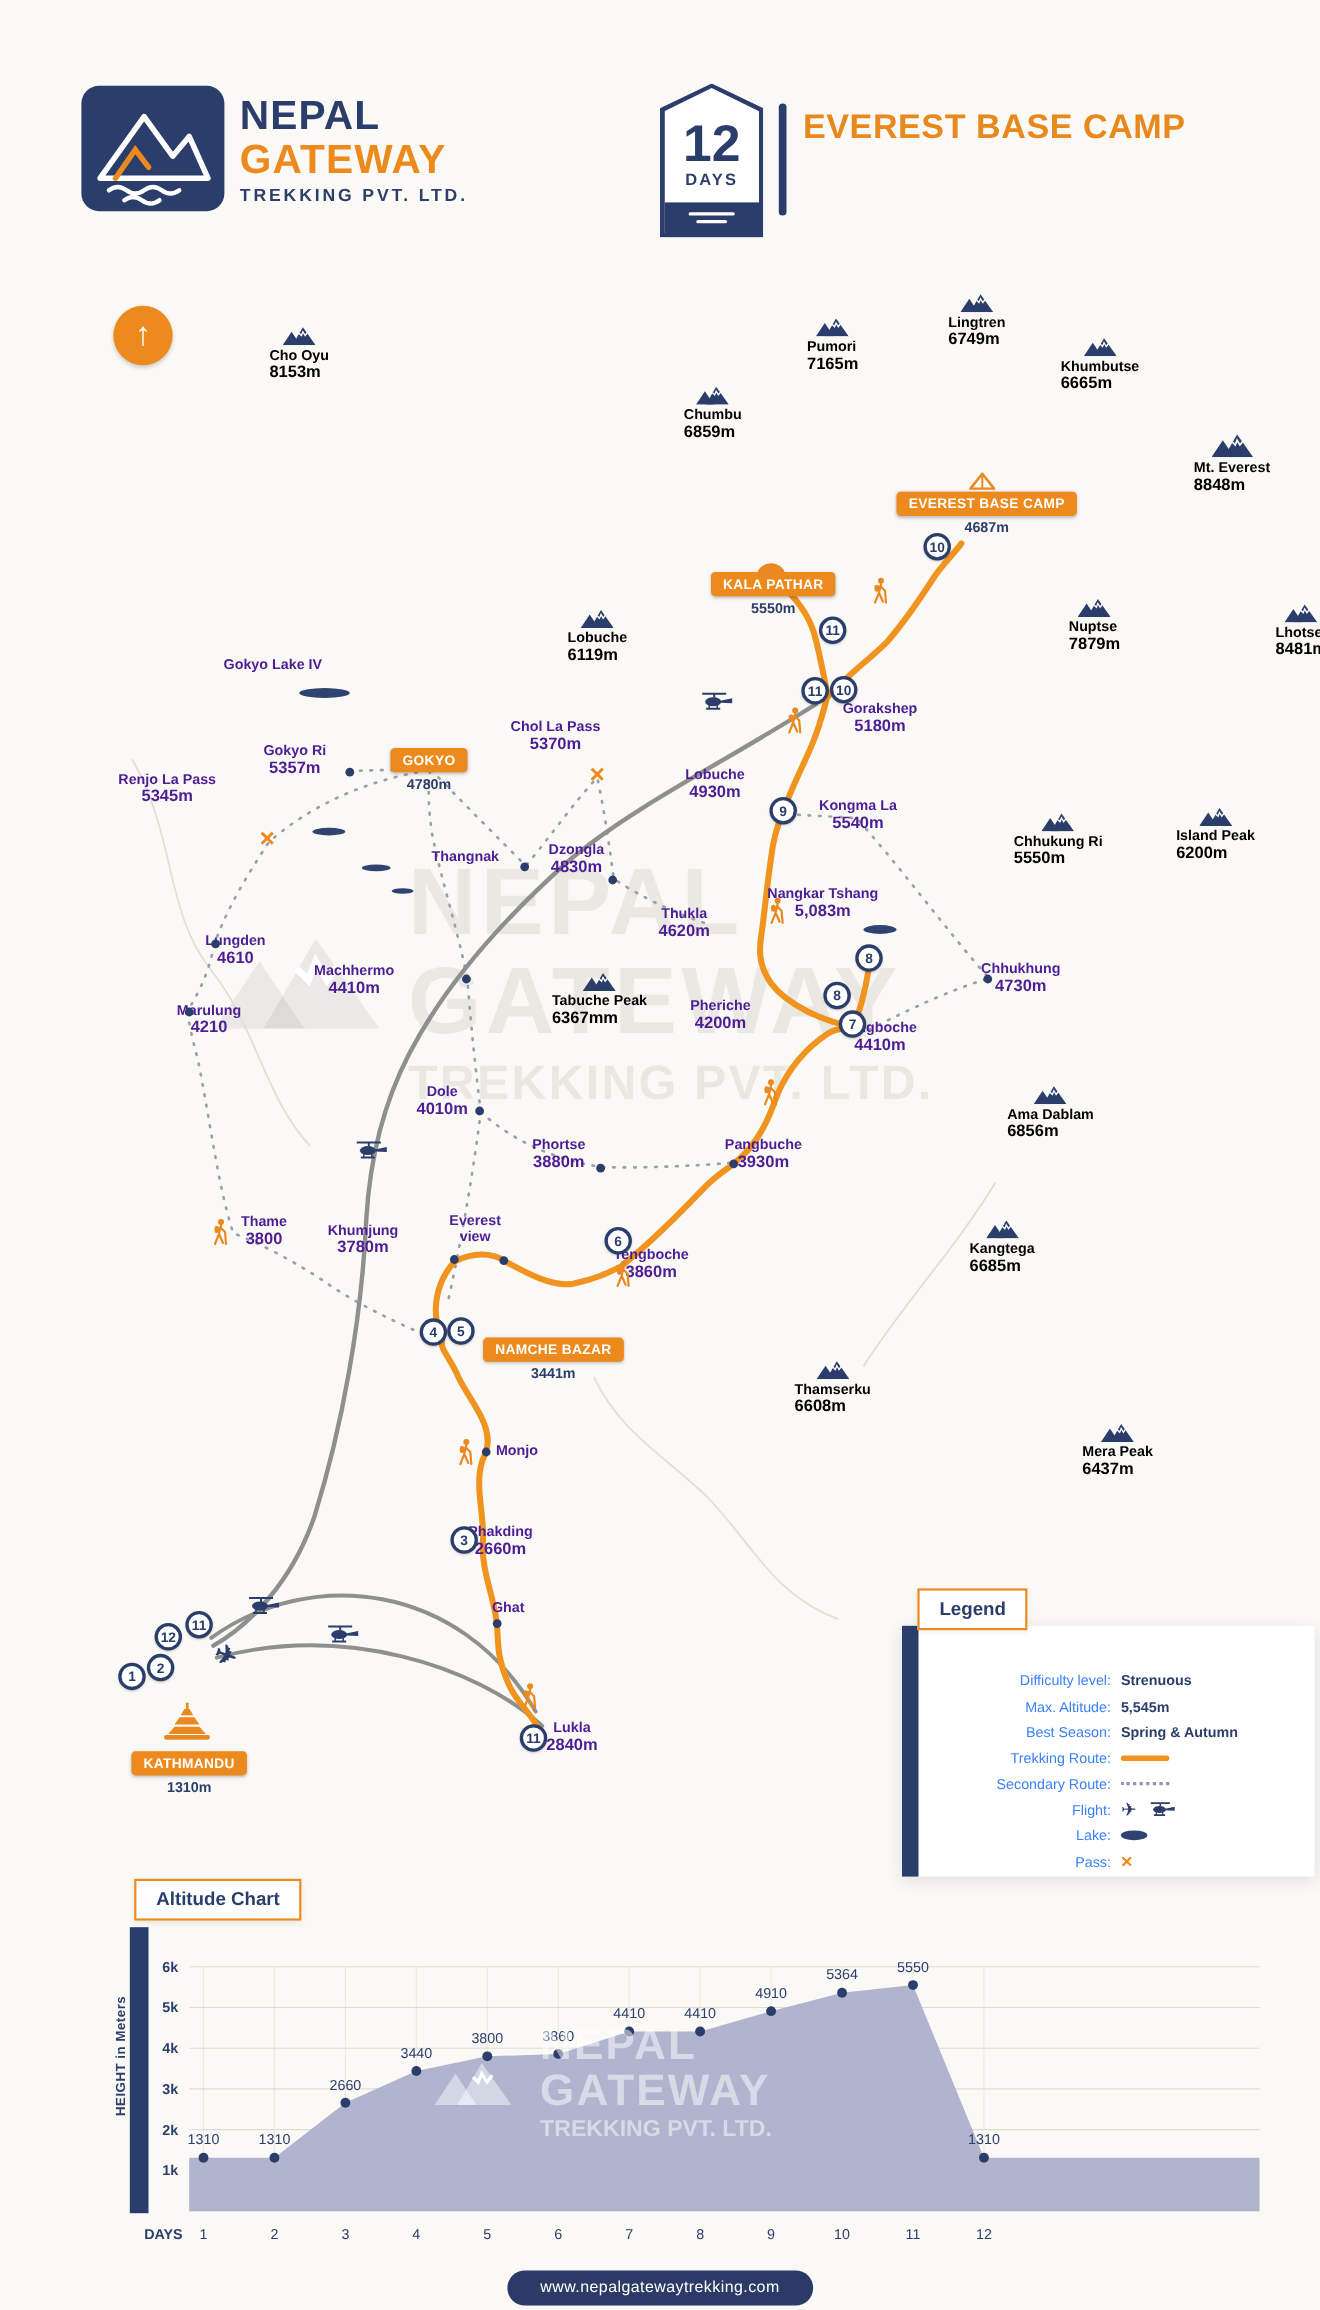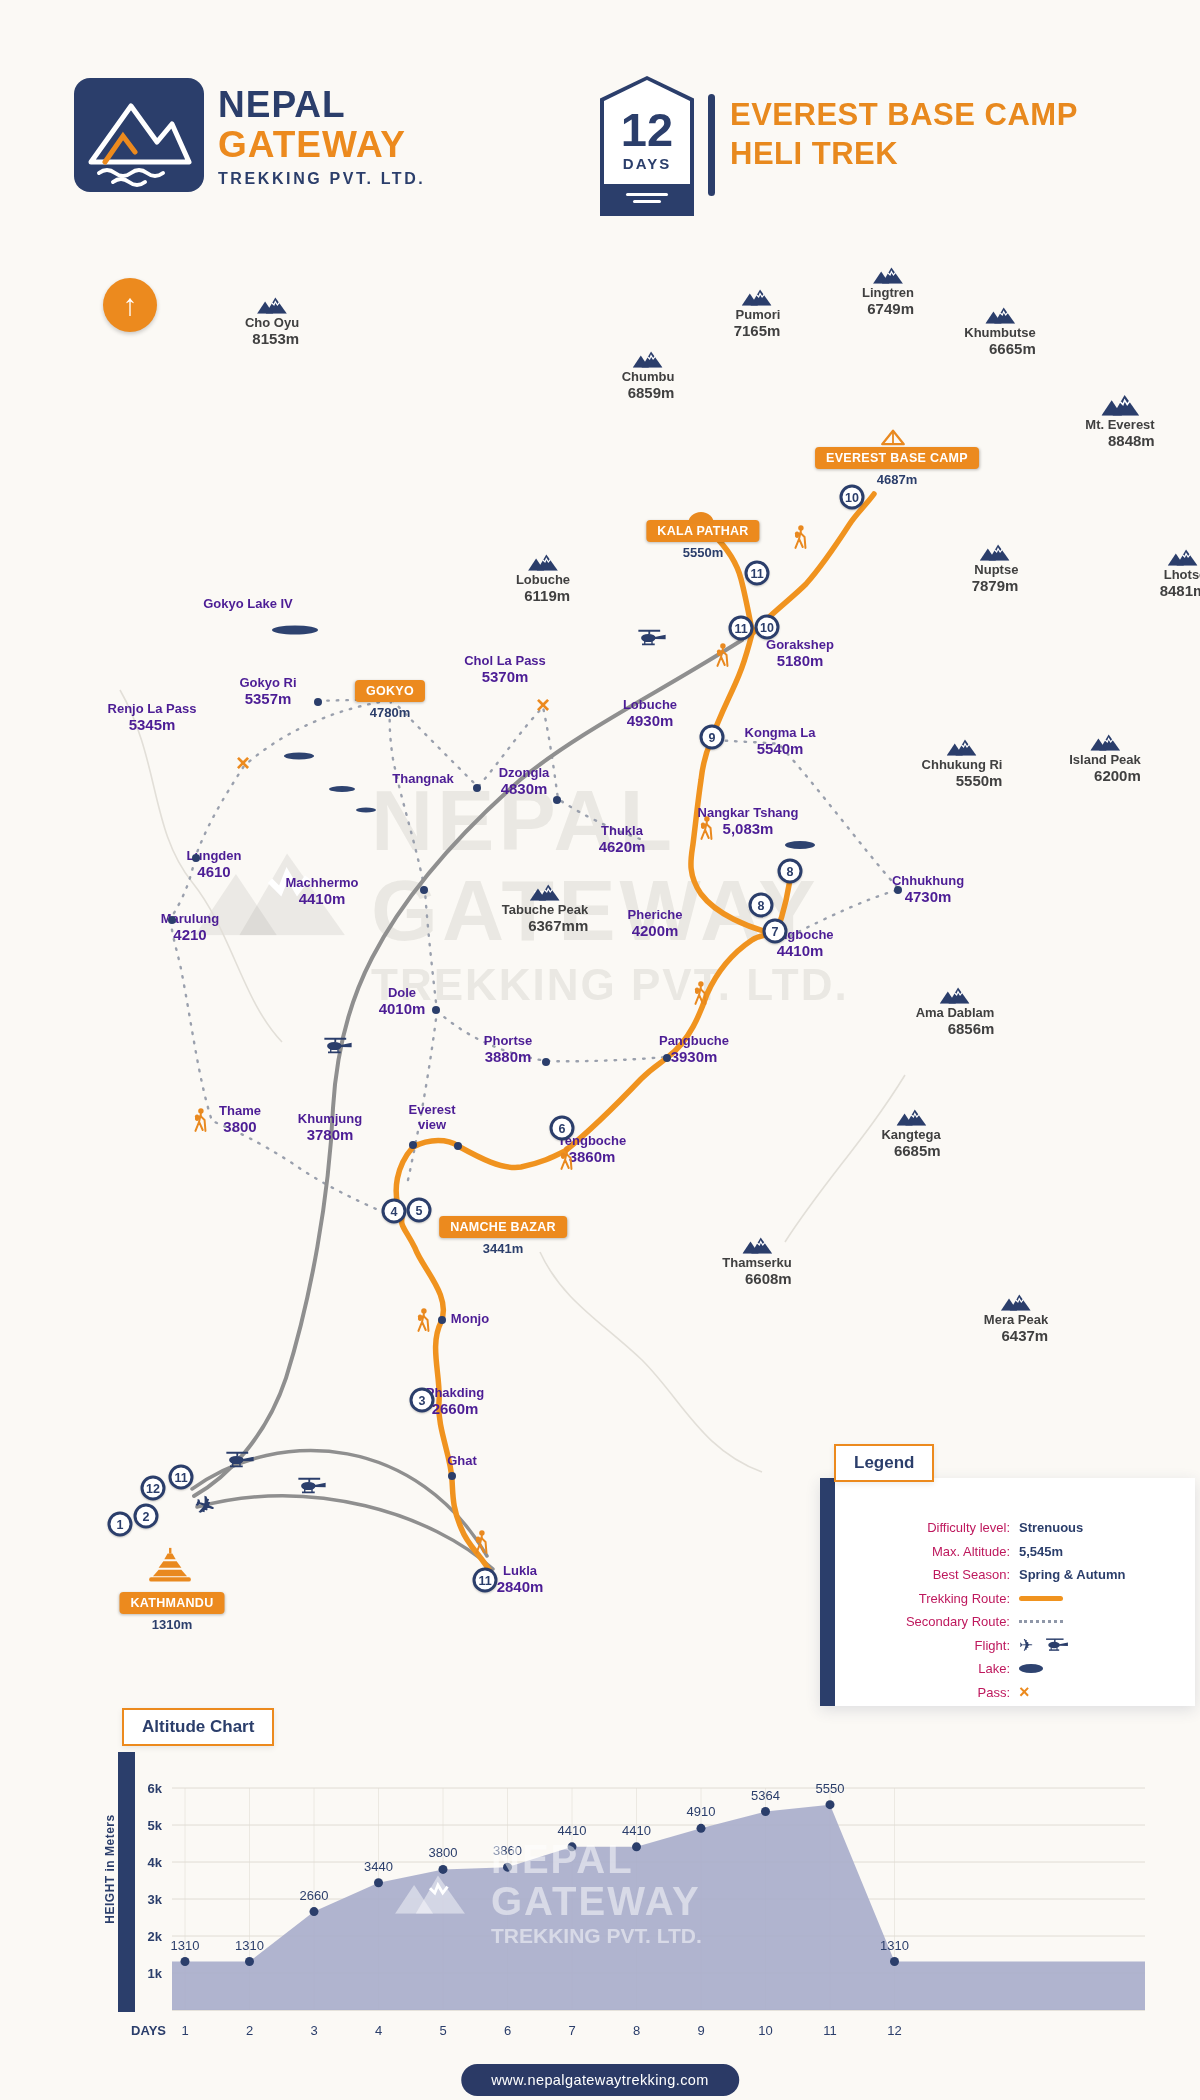--- a/index.html
+++ b/index.html
@@ -25,40 +25,40 @@
   .watermark{display:flex;align-items:center;gap:26px;pointer-events:none;}
   .wm-text div{font-weight:bold;line-height:1.05;}
   #wm-map{left:195px;top:775px;color:rgba(125,120,112,.13);}
   #wm-map .wm-l12{font-size:86px;letter-spacing:4px;}
   #wm-map .wm-l3{font-size:44px;letter-spacing:2px;margin-top:6px;}
   #wm-chart{left:395px;top:1838px;color:rgba(255,255,255,.5);}
   #wm-chart .wm-l12{font-size:40px;letter-spacing:2px;}
   #wm-chart .wm-l3{font-size:21px;margin-top:3px;}
   
   #overlay{left:0;top:0;pointer-events:none;}
-  .peak{position:absolute;transform:translate(-50%,-12px);text-align:right;color:#404040;}
+  .peak{position:absolute;transform:translate(-50%,-12px);text-align:left;color:#000000;}
   .peak svg{display:block;margin:0 auto;fill:#2B3E6B;}
   .pname{font-size:13px;font-weight:bold;white-space:pre-line;margin-top:1px;}
   .pelev{font-size:15px;font-weight:bold;}
   .place{position:absolute;transform:translate(-50%,-50%);text-align:center;color:#4c1d95;}
   .camp{position:absolute;transform:translate(-50%,-50%);text-align:center;}
   .camp .pill{display:inline-block;background:#EC8A1E;color:#fff;font-size:12.5px;font-weight:bold;letter-spacing:.3px;padding:4px 11px;border-radius:4px;white-space:nowrap;box-shadow:0 1px 3px rgba(0,0,0,.25);}
   .camp .elev{color:#2B3E6B;font-size:13px;font-weight:bold;margin-top:3px;}
   .daymark{position:absolute;transform:translate(-50%,-50%);width:19px;height:19px;background:#fff;border:3px solid #2B3E6B;border-radius:50%;color:#2B3E6B;font-size:12.5px;font-weight:bold;display:flex;align-items:center;justify-content:center;box-shadow:0 1px 2px rgba(0,0,0,.2);}
   .dot{position:absolute;transform:translate(-50%,-50%);width:8px;height:8px;background:#2B3E6B;border-radius:50%;}
   .lake{position:absolute;transform:translate(-50%,-50%);background:#2E4370;border-radius:50%;}
   .mapicon{position:absolute;transform:translate(-50%,-50%);line-height:0;}
   .glyph{font-size:24px;font-weight:bold;line-height:1;}
   .north{width:54px;height:54px;background:#EC8A1E;border-radius:50%;color:#fff;display:flex;align-items:center;justify-content:center;font-size:30px;font-weight:bold;line-height:1;box-shadow:0 2px 4px rgba(0,0,0,.2);}
   
   #legend-box{left:820px;top:1478px;width:375px;height:228px;background:#fff;box-shadow:0 4px 14px rgba(40,55,100,.14);}
   #legend-bar{position:absolute;left:0;top:0;width:15px;height:100%;background:#2B3E6B;}
   #legend-rows{position:absolute;left:40px;top:40px;right:14px;display:flex;flex-direction:column;gap:4.5px;}
   .lg-row{display:flex;align-items:center;min-height:19px;font-size:13px;}
-  .lg-label{width:150px;text-align:right;color:#be185d;margin-right:9px;white-space:nowrap;}
+  .lg-label{width:150px;text-align:right;color:#3b82f6;margin-right:9px;white-space:nowrap;}
   .lg-value{color:#2B3E6B;font-weight:bold;}
   .sym-trek{display:inline-block;width:44px;height:5px;background:#F0931F;border-radius:3px;}
   .sym-dash{display:inline-block;width:44px;border-top:3px dotted #8f97a8;}
   .sym-lake{display:inline-block;width:24px;height:9px;background:#2E4370;border-radius:50%;}
   .sym-pass{color:#EC8A1E;font-size:18px;font-weight:bold;line-height:1;}
   .sym-flight{display:flex;align-items:center;gap:10px;color:#2B3E6B;}
   .sym-flight .pl{font-size:17px;line-height:1;}
   .tab{position:absolute;background:#fff;border:2.5px solid #EC8A1E;color:#2B3E6B;font-size:17px;font-weight:bold;padding:7px 18px;white-space:nowrap;box-shadow:0 2px 6px rgba(0,0,0,.08);}
   #legend-tab{left:834px;top:1444px;}
   #chart-tab{left:122px;top:1708px;}
@@ -94,21 +94,20 @@
       <div class="badge-days">DAYS</div>
       <div class="badge-strip">
           <span style="width:42px"></span>
           <span style="width:28px"></span>
         </div>
     </div>
   </div>
   <div class="abs" id="title-sep"></div>
   <div class="abs" id="main-title">
     <div class="title-line">EVEREST BASE CAMP</div>
-    <div class="title-line">HELI TREK</div>
   </div>
 
   <div class="abs watermark" id="wm-map">
     <svg width="150" height="92" viewBox="0 0 44 26" style="fill:rgba(125,120,112,.12)">
         <use href="#sym-mountain"></use>
       </svg>
     <div class="wm-text">
       <div class="wm-l12">NEPAL</div>
       <div class="wm-l12">GATEWAY</div>
       <div class="wm-l3">TREKKING PVT. LTD.</div>

